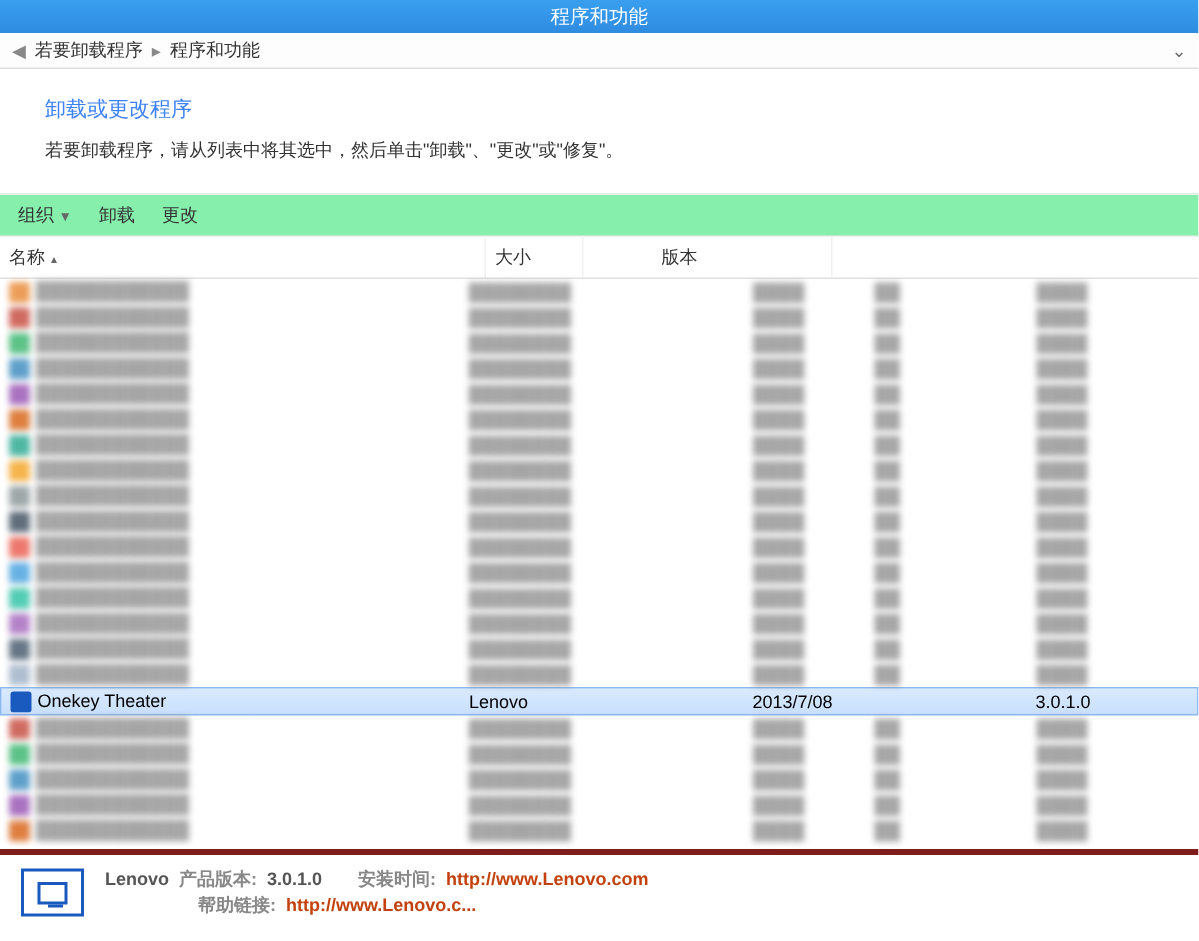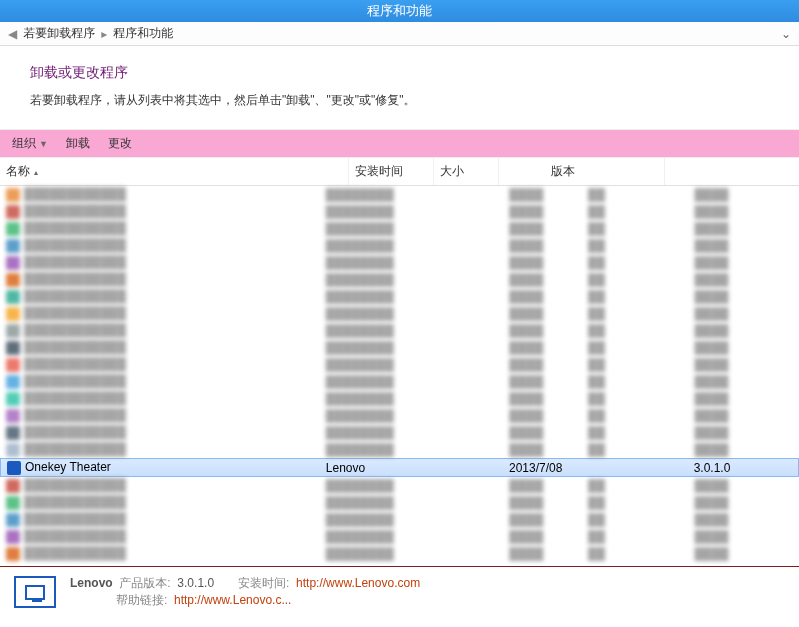--- a/index.html
+++ b/index.html
@@ -7,47 +7,47 @@
 
 .titlebar { background: linear-gradient(#3a9ff0, #2e8ce0); color: #fff; text-align: center; height: 22px; line-height: 22px; font-size: 13px; }
 
 .breadcrumb { height: 24px; border-bottom: 1px solid #ddd; display: flex; align-items: center; padding: 0 8px; background: #fdfdfd; }
 .breadcrumb .chev { color: #888; margin-right: 6px; cursor: pointer; }
 .breadcrumb span { cursor: pointer; }
 .breadcrumb .sep { margin: 0 6px; color: #888; }
 .breadcrumb .drop { margin-left: auto; color: #666; cursor: pointer; }
 
 .content { padding: 18px 30px 6px 30px; }
-.heading { color: #701a75; font-size: 14px; margin-bottom: 10px; }
+.heading { color: #3b82f6; font-size: 14px; margin-bottom: 10px; }
 .subheading { color: #333; font-size: 12px; }
 
-.toolbar { border-top: 1px solid #eee; border-bottom: 1px solid #eee; padding: 5px 12px; display: flex; gap: 18px; font-size: 12px; background: #f9a8d4; margin-top: 14px; }
+.toolbar { border-top: 1px solid #eee; border-bottom: 1px solid #eee; padding: 5px 12px; display: flex; gap: 18px; font-size: 12px; background: #86efac; margin-top: 14px; }
 .toolbar .btn { cursor: pointer; display: inline-flex; align-items: center; gap: 3px; }
 .toolbar .arrow { font-size: 9px; color: #666; }
 
 .table { width: 100%; }
 .thead { display: flex; border-bottom: 1px solid #e0e0e0; font-size: 12px; color: #333; }
 .thead .th { padding: 5px 6px; border-right: 1px solid #f0f0f0; cursor: pointer; position: relative; }
 .th .sort { font-size: 8px; color: #666; margin-left: 4px; }
 
-.col-name { width: 349px; }
+.col-name { width: 324px; }
 .col-pub { width: 200px; }
 .col-date { width: 85px; }
 .col-size { width: 65px; text-align: left; }
 .col-ver { width: 120px; margin-left: 46px; }
 
 .tbody { }
 .row { display: flex; height: 17px; align-items: center; font-size: 12px; color: #555; justify-content: space-between; }
 .row .cell { padding: 0 6px; overflow: hidden; white-space: nowrap; }
 .row.blur { filter: blur(2px); opacity: 0.75; color: #888; }
 .row.sel { background: linear-gradient(#daeaff, #c8dffc); border: 1px solid #8ab8f0; height: 19px; color: #000; }
 .icon-sq { display: inline-block; width: 14px; height: 14px; background: #888; vertical-align: middle; margin-right: 4px; border-radius: 2px; }
 .row.sel .icon-sq { background: #1a5abf; }
 
-.details { display: flex; align-items: center; padding: 8px 14px; border-top: 1px solid #7f1d1d; margin-top: 4px; gap: 14px; }
+.details { display: flex; align-items: center; padding: 8px 14px; border-top: 4px solid #7f1d1d; margin-top: 4px; gap: 14px; font-weight: bold; }
 .d-icon { width: 42px; height: 32px; border: 2px solid #1a5abf; display: flex; align-items: center; justify-content: center; }
 .d-icon-inner { width: 20px; height: 15px; border: 2px solid #1a5abf; position: relative; }
 .d-icon-inner::after { content: ''; position: absolute; bottom: -4px; left: 5px; width: 10px; height: 2px; background: #1a5abf; }
 .d-text { font-size: 12px; color: #555; line-height: 17px; }
 .d-text a { color: #c2410c; cursor: pointer; }
 .d-row { display: flex; gap: 24px; }
 .d-label { color: #888; }
 </style>
 </head>
 <body>
@@ -72,21 +72,20 @@
       <span>组织</span>
       <span class="arrow">▼</span>
     </span>
   <span class="btn">卸载</span>
   <span class="btn">更改</span>
 </div>
 
 <div class="table">
   <div class="thead">
     <div class="th col-name"><span>名称</span><span class="sort">▴</span></div>
-    <div class="th col-date">安装时间</div>
     <div class="th col-size">大小</div>
     <div class="th col-ver">版本</div>
   </div>
   <div class="tbody" id="tbody">
       <div class="row blur">
         <div class="cell col-name"><span class="icon-sq" style="background:#e67e22"></span>████████████</div>
         <div class="cell col-pub">████████</div>
         <div class="cell col-date">████</div>
         <div class="cell col-size">██</div>
         <div class="cell col-ver">████</div>
@@ -244,16 +243,16 @@
 <div class="details">
   <div class="d-icon">
       <div class="d-icon-inner"></div>
     </div>
   <div class="d-text">
     <div class="d-row">
       <span><b>Lenovo</b>&nbsp;&nbsp;<span class="d-label">产品版本:</span>&nbsp;&nbsp;<span>3.0.1.0</span></span>
       <span><span class="d-label">安装时间:</span>&nbsp;&nbsp;<a>http://www.Lenovo.com</a></span>
     </div>
     <div class="d-row">
-      <span style="margin-left:46px;"><span class="d-label">帮助链接:</span>&nbsp;&nbsp;<a>http://www.Lenovo.c...</a></span>
+      <span style="margin-left:62px;"><span class="d-label">帮助链接:</span>&nbsp;&nbsp;<a>http://www.Lenovo.c...</a></span>
     </div>
   </div>
 </div>
 
 </body></html>

